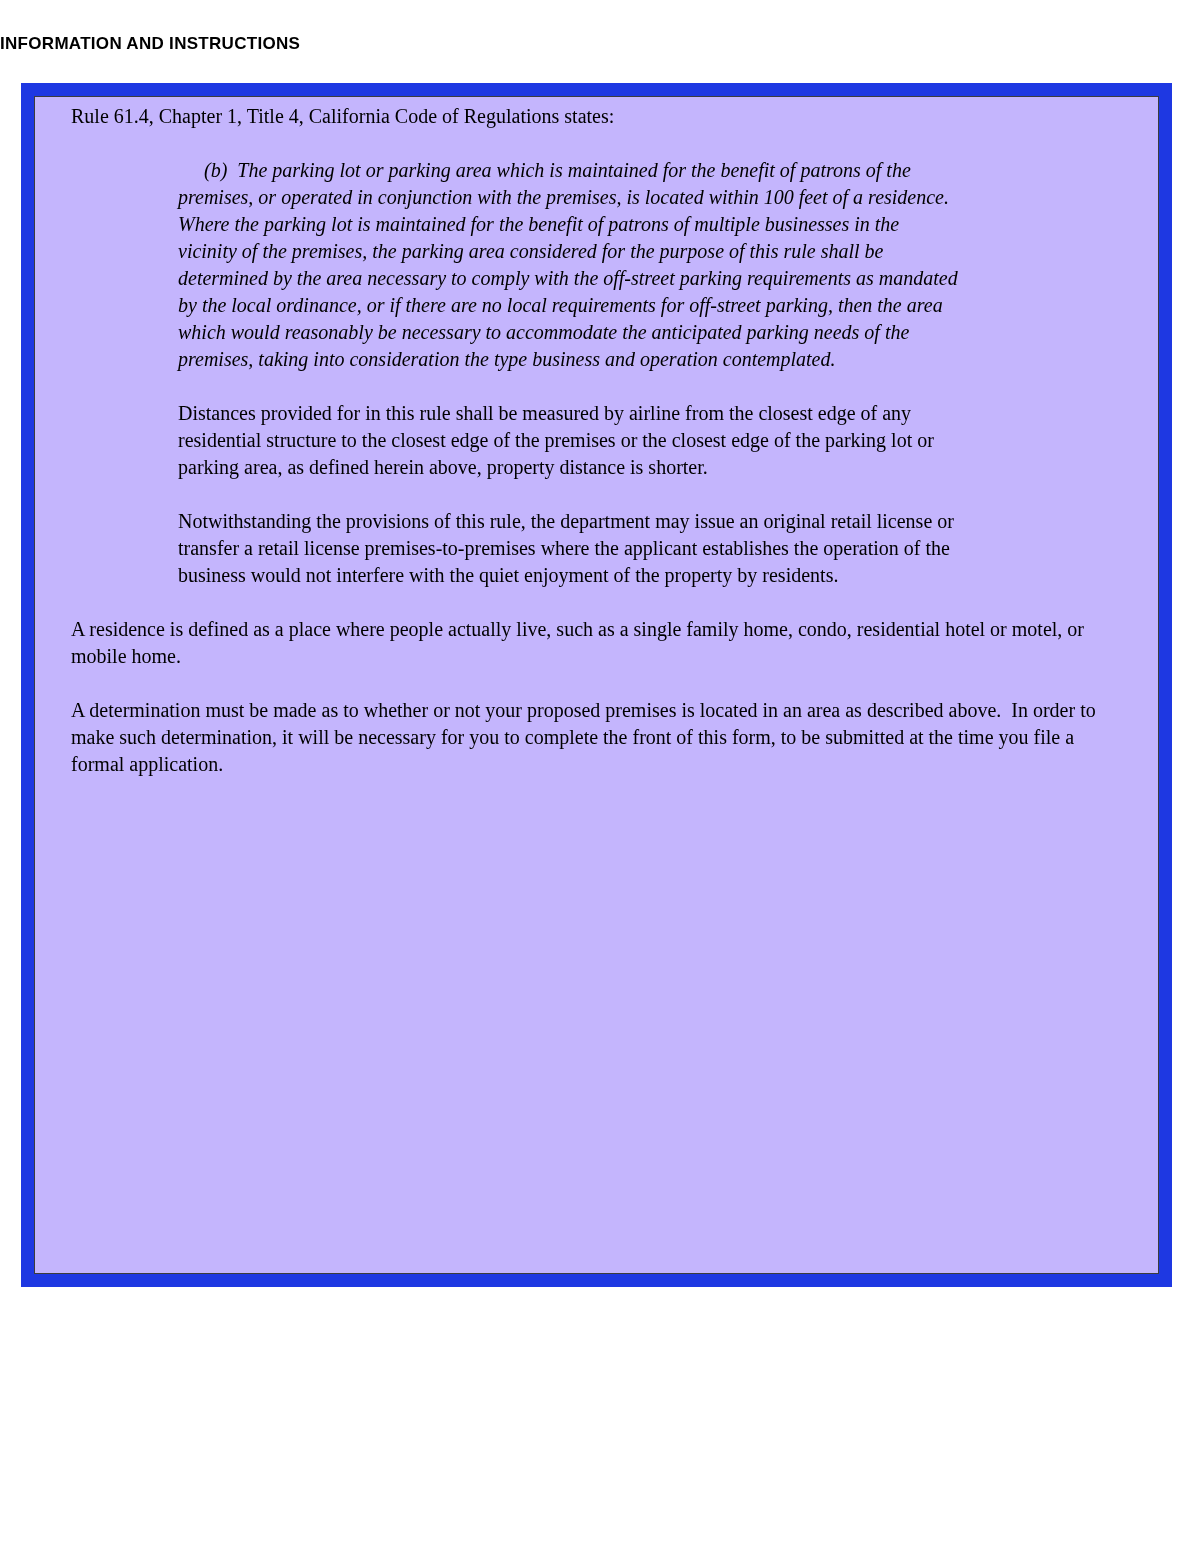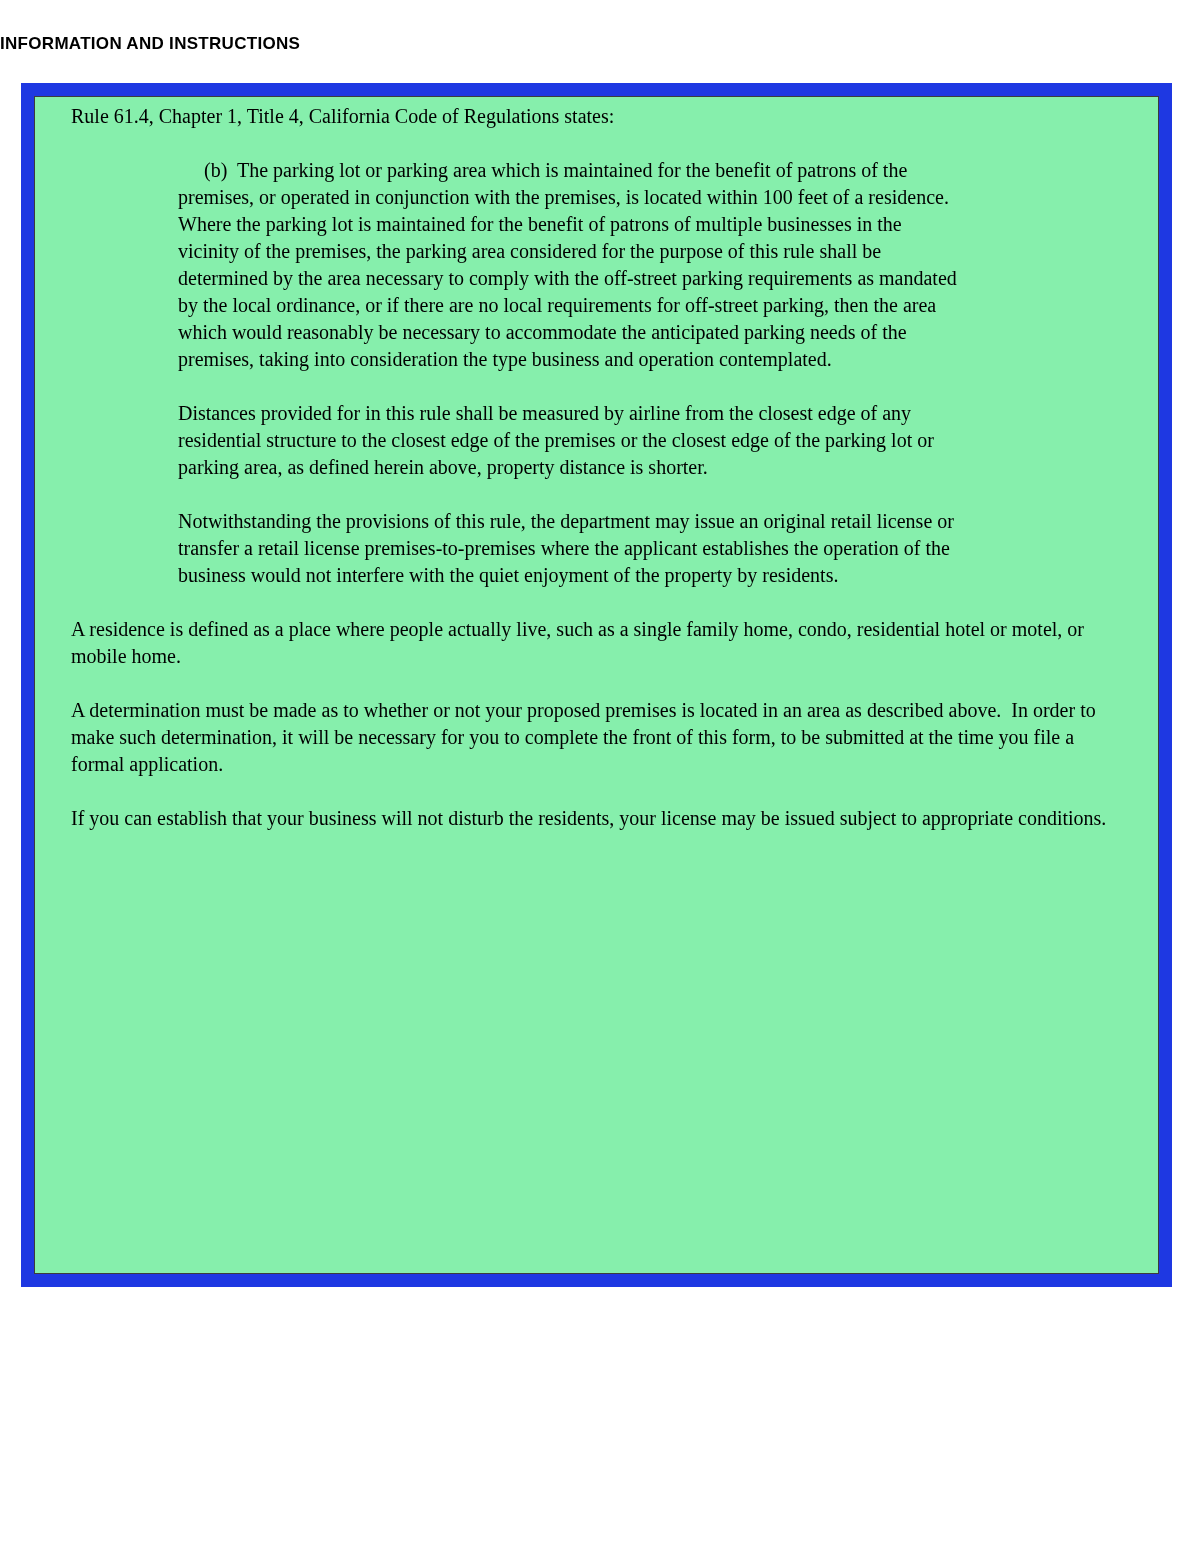--- a/index.html
+++ b/index.html
@@ -26,21 +26,21 @@
     color: #000000;
   }
   .rule-box {
     position: absolute;
     left: 21px;
     top: 83px;
     width: 1151px;
     height: 1204px;
     box-sizing: border-box;
     border: 13px solid var(--border-blue, #1e38e2);
-    background: #86efac;
+    background: #c4b5fd;
   }
   .rule-box-inner {
     width: 100%;
     height: 100%;
     box-sizing: border-box;
     border: 1px solid var(--inner-line, #3c3c3c);
     padding: 6px 36px 0 36px;
     overflow: hidden;
   }
   .para {
@@ -54,20 +54,21 @@
     width: 785px;
   }
   .list-item {
     text-indent: 26px;
   }
   .item-a {
     margin-bottom: 0;
   }
   .item-b {
     margin-top: 0;
+    font-style: italic;
   }
   .note-para {
     width: 1045px;
   }
 </style>
 </head>
 <body>
 
 <h1 class="doc-title">INFORMATION AND INSTRUCTIONS</h1>
 
@@ -82,16 +83,15 @@
 
     <p class="para quote-para">Distances provided for in this rule shall be measured by airline from the closest edge of any residential structure to the closest edge of the premises or the closest edge of the parking lot or parking area, as defined herein above, property distance is shorter.</p>
 
 
     <p class="para quote-para">Notwithstanding the provisions of this rule, the department may issue an original retail license or transfer a retail license premises-to-premises where the applicant establishes the operation of the business would not interfere with the quiet enjoyment of the property by residents.</p>
 
     <p class="para note-para">A residence is defined as a place where people actually live, such as a single family home, condo, residential hotel or motel, or mobile home.</p>
 
     <p class="para note-para">A determination must be made as to whether or not your proposed premises is located in an area as described above.  In order to make such determination, it will be necessary for you to complete the front of this form, to be submitted at the time you file a formal application.</p>
 
-    <p class="para note-para">If you can establish that your business will not disturb the residents, your license may be issued subject to appropriate conditions.</p>
 
   </div>
 </div>
 
 </body></html>

